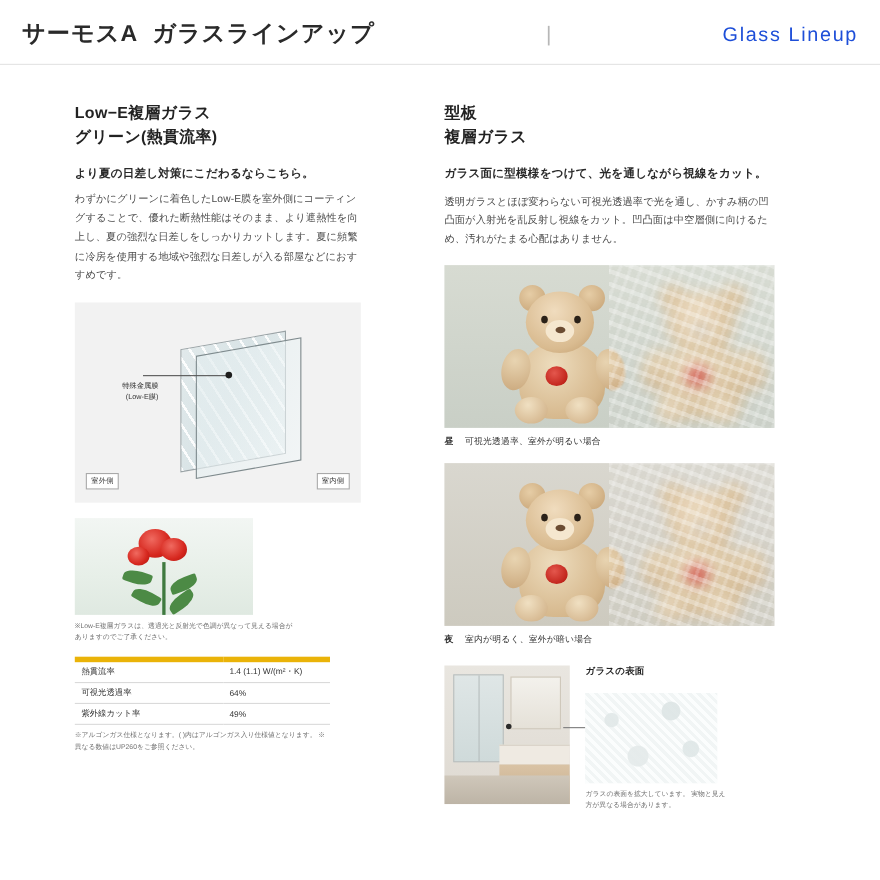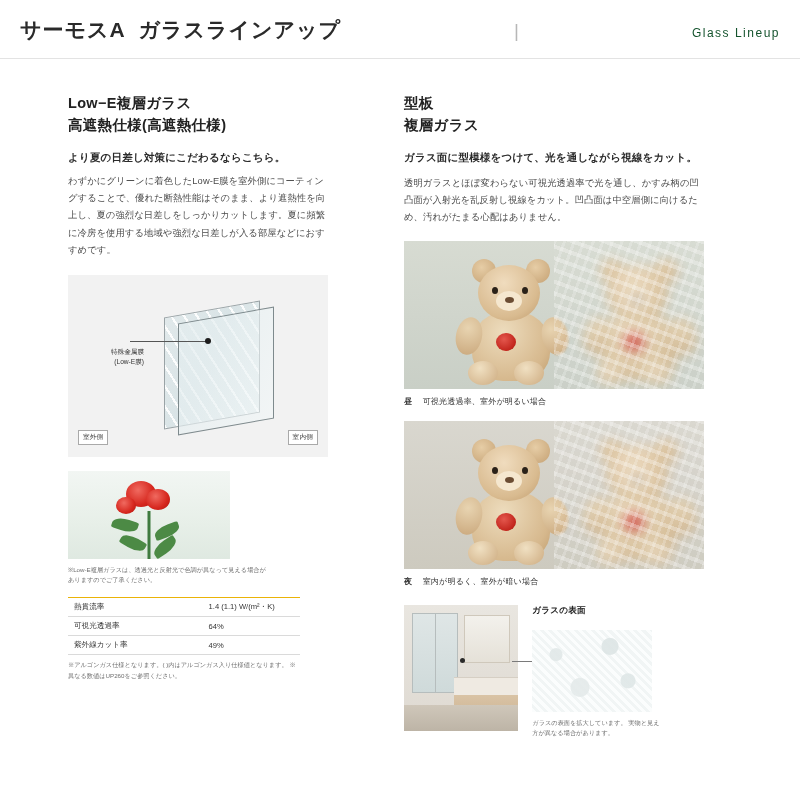--- a/index.html
+++ b/index.html
@@ -28,22 +28,22 @@
     color: #2a2a2a;
     white-space: pre;
   }
   .header-sep {
     font-size: 19px;
     color: #b7b7b7;
     font-weight: 300;
     margin: 0 2px;
   }
   .header-sub {
-    font-size: 12px;
-    color: #14532d;
+    font-size: 18px;
+    color: #1d4ed8;
     letter-spacing: 1.5px;
     font-weight: 300;
   }
   .header-rule {
     position: absolute;
     left: 0; top: 58px; width: 800px; height: 1px;
     background: #e3e3e3;
   }
 
   
@@ -185,21 +185,21 @@
     margin-top: 12px;
     width: 232px;
     border-collapse: collapse;
     font-size: 7.6px;
     color: #333;
   }
   table.spec td {
     border-bottom: 1px solid #dadada;
     padding: 4px 6px;
   }
-  table.spec tr:first-child td { border-top: 1px solid #eab308; }
+  table.spec tr:first-child td { border-top: 5px solid #eab308; }
   table.spec td.k { width: 58%; }
   table.spec td.v { width: 42%; }
   .table-note {
     margin-top: 5px;
     width: 232px;
     font-size: 6.2px;
     line-height: 1.7;
     color: #6f6f6f;
   }
 
@@ -396,21 +396,21 @@
     <span class="header-sep">|</span>
     <span class="header-sub">Glass Lineup</span>
   </div>
   <div class="header-rule"></div>
 
   <div class="columns">
 
     <div class="col-left">
       <h2 class="sec-title">
         <span>Low−E複層ガラス</span><br>
-        <span>高遮熱仕様(高遮熱仕様)</span>
+        <span>グリーン(熱貫流率)</span>
       </h2>
       <p class="lead">より夏の日差し対策にこだわるならこちら。</p>
       <p class="body-text">わずかにグリーンに着色したLow-E膜を室外側にコーティングすることで、優れた断熱性能はそのまま、より遮熱性を向上し、夏の強烈な日差しをしっかりカットします。夏に頻繁に冷房を使用する地域や強烈な日差しが入る部屋などにおすすめです。</p>
 
       <div class="diagram">
         <div class="glass-pane">
           <div class="glass-hatch"></div>
         </div>
         <div class="glass-pane2"></div>
         <div class="lead-line"></div>

